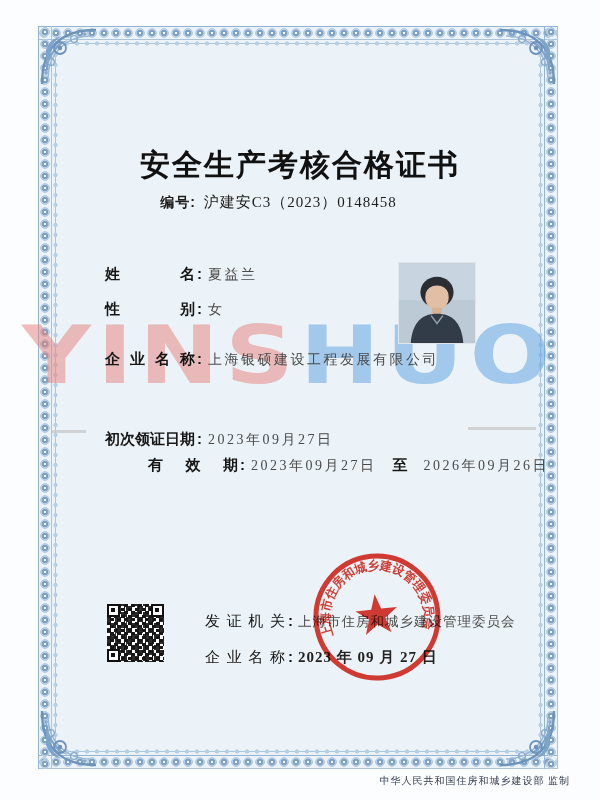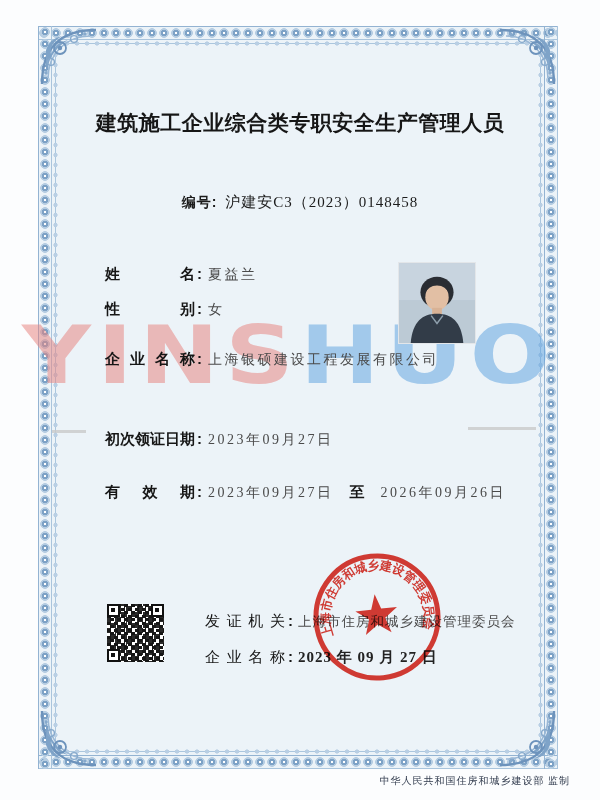--- a/index.html
+++ b/index.html
@@ -28,21 +28,21 @@
   .garland.top{top:13px;} .garland.bottom{bottom:13px;} .garland.left{left:13px;} .garland.right{right:13px;}
   .corner{position:absolute;width:62px;height:62px;z-index:2;}
   .corner.tl{left:0;top:0;} .corner.tr{right:0;top:0;transform:scaleX(-1);}
   .corner.bl{left:0;bottom:0;transform:scaleY(-1);} .corner.br{right:0;bottom:0;transform:scale(-1,-1);}
 
   
   .subtitle{position:absolute;left:0;top:109px;width:600px;text-align:center;z-index:4;
     font-size:21px;font-weight:bold;color:#161616;letter-spacing:0.5px;}
   .title{position:absolute;left:0;top:145px;width:600px;text-align:center;z-index:4;
     font-size:30px;font-weight:bold;color:#111;letter-spacing:2px;}
-  .serial{position:absolute;left:0;top:193px;width:600px;text-align:center;z-index:4;font-size:14px;color:#1c1c1c;}
+  .serial{position:absolute;left:0;top:193px;width:557px;text-align:center;z-index:4;font-size:14px;color:#1c1c1c;}
   .serial .slabel{font-weight:bold;letter-spacing:1px;}
   .serial .svalue{font-family:"Liberation Serif","DejaVu Serif",serif;font-size:15px;letter-spacing:1px;margin-left:4px;}
 
   
   .wm-latin{position:absolute;left:22px;top:308px;z-index:2;white-space:nowrap;
     font-family:"DejaVu Sans",sans-serif;font-weight:bold;font-size:88px;letter-spacing:6px;
     transform:scale(1.08,0.92);transform-origin:left top;opacity:0.52;}
   .wm-latin .red{color:#e8837f;}
   .wm-latin .blue{color:#5fa3e0;}
   .wm-gray{position:absolute;left:122px;top:386px;z-index:1;white-space:nowrap;
@@ -57,21 +57,21 @@
     border:1px solid #e3e6e9;box-sizing:border-box;background:#bccad5;}
   .photo svg{display:block;width:100%;height:100%;}
 
   
   .row{position:absolute;left:105px;z-index:4;height:20px;white-space:nowrap;}
   .row .lbl{display:inline-block;width:90px;font-size:15px;font-weight:bold;color:#161616;
     text-align:justify;text-align-last:justify;vertical-align:top;}
   .row .colon{font-size:15px;font-weight:bold;color:#161616;margin:0 6px 0 2px;}
   .row .val{font-family:"Liberation Serif","DejaVu Serif",serif;font-size:14px;color:#4a4a4a;letter-spacing:2.5px;}
   .row .to{font-weight:bold;color:#161616;font-size:15px;margin:0 16px;font-family:"Liberation Sans",sans-serif;letter-spacing:0;}
-  .r0{top:265px;} .r1{top:300px;} .r2{top:334px;} .r3{top:350px;} .r4{top:400px;} .r5{top:430px;} .r6{top:483px;}
+  .r0{top:265px;} .r1{top:300px;} .r2{top:334px;} .r3{top:350px;} .r4{top:400px;} .r5{top:430px;} .r6{top:456px;margin-left:43px;}
 
   
   .qr{position:absolute;left:107px;top:604px;width:57px;height:58px;z-index:3;background:#fff;
     background-image:repeating-conic-gradient(#161616 0% 25%,rgba(255,255,255,0) 0% 50%),
                      repeating-conic-gradient(#2a2a2a 0% 25%,rgba(255,255,255,0) 0% 50%);
     background-size:7px 7px,11px 11px;background-position:0 0,3px 2px;}
   .finder{position:absolute;width:13px;height:13px;border:2.5px solid #111;background:#fff;box-sizing:border-box;}
   .finder::after{content:"";position:absolute;left:2px;top:2px;width:4px;height:4px;background:#111;}
   .finder.a{left:0;top:0;} .finder.b{right:0;top:0;} .finder.c{left:0;bottom:0;}
 
@@ -151,21 +151,21 @@
       <circle cx="13" cy="36" r="3.4" fill="none" stroke="#86a9cc" stroke-width="1.4"></circle>
       <circle cx="47" cy="8" r="1.8" fill="#86a9cc"></circle>
       <circle cx="8" cy="47" r="1.8" fill="#86a9cc"></circle>
     </svg>
   </div>
 
   <div class="wm-dash l"></div>
   <div class="wm-dash r"></div>
   <div class="wm-latin"><span class="red">YINS</span><span class="blue">HUO</span></div>
 
-  <div class="subtitle">建筑施工企业综合类专职安全生产管理人员</div>
+  <div class="title">安全生产考核合格证书</div>
   <div class="serial">
     <span class="slabel">编号:</span>
     <span class="svalue">沪建安C3（2023）0148458</span>
   </div>
 
   <div class="photo">
     <svg viewBox="0 0 78 82">
       <rect x="0" y="0" width="78" height="82" fill="#bccad5"></rect>
       <rect x="0" y="0" width="78" height="38" fill="#cdd9e2" opacity="0.7"></rect>
       <ellipse cx="39" cy="30" rx="17" ry="16" fill="#2a2d33"></ellipse>

